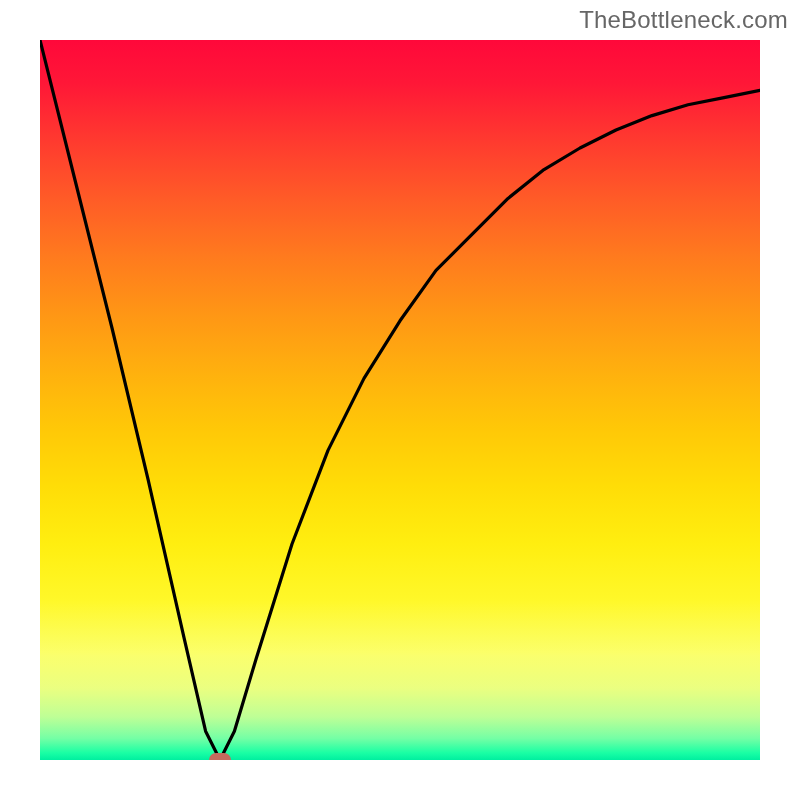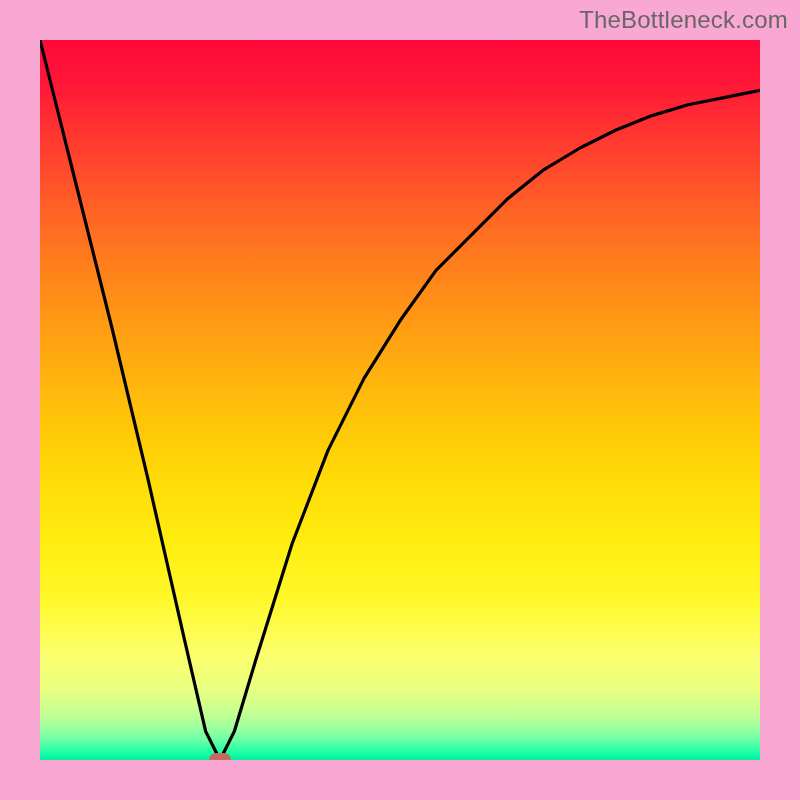--- a/index.html
+++ b/index.html
@@ -8,21 +8,21 @@
     width: 800px;
     height: 800px;
     overflow: hidden;
     background: #000;
     font-family: Arial, Helvetica, sans-serif;
   }
   .frame {
     position: relative;
     width: 800px;
     height: 800px;
-    background: #f9a8d4;
+    background: #ffffff;
   }
   .plot-area {
     position: absolute;
     left: 40px;
     top: 40px;
     width: 720px;
     height: 720px;
     overflow: hidden;
   }
   .gradient-bg {

